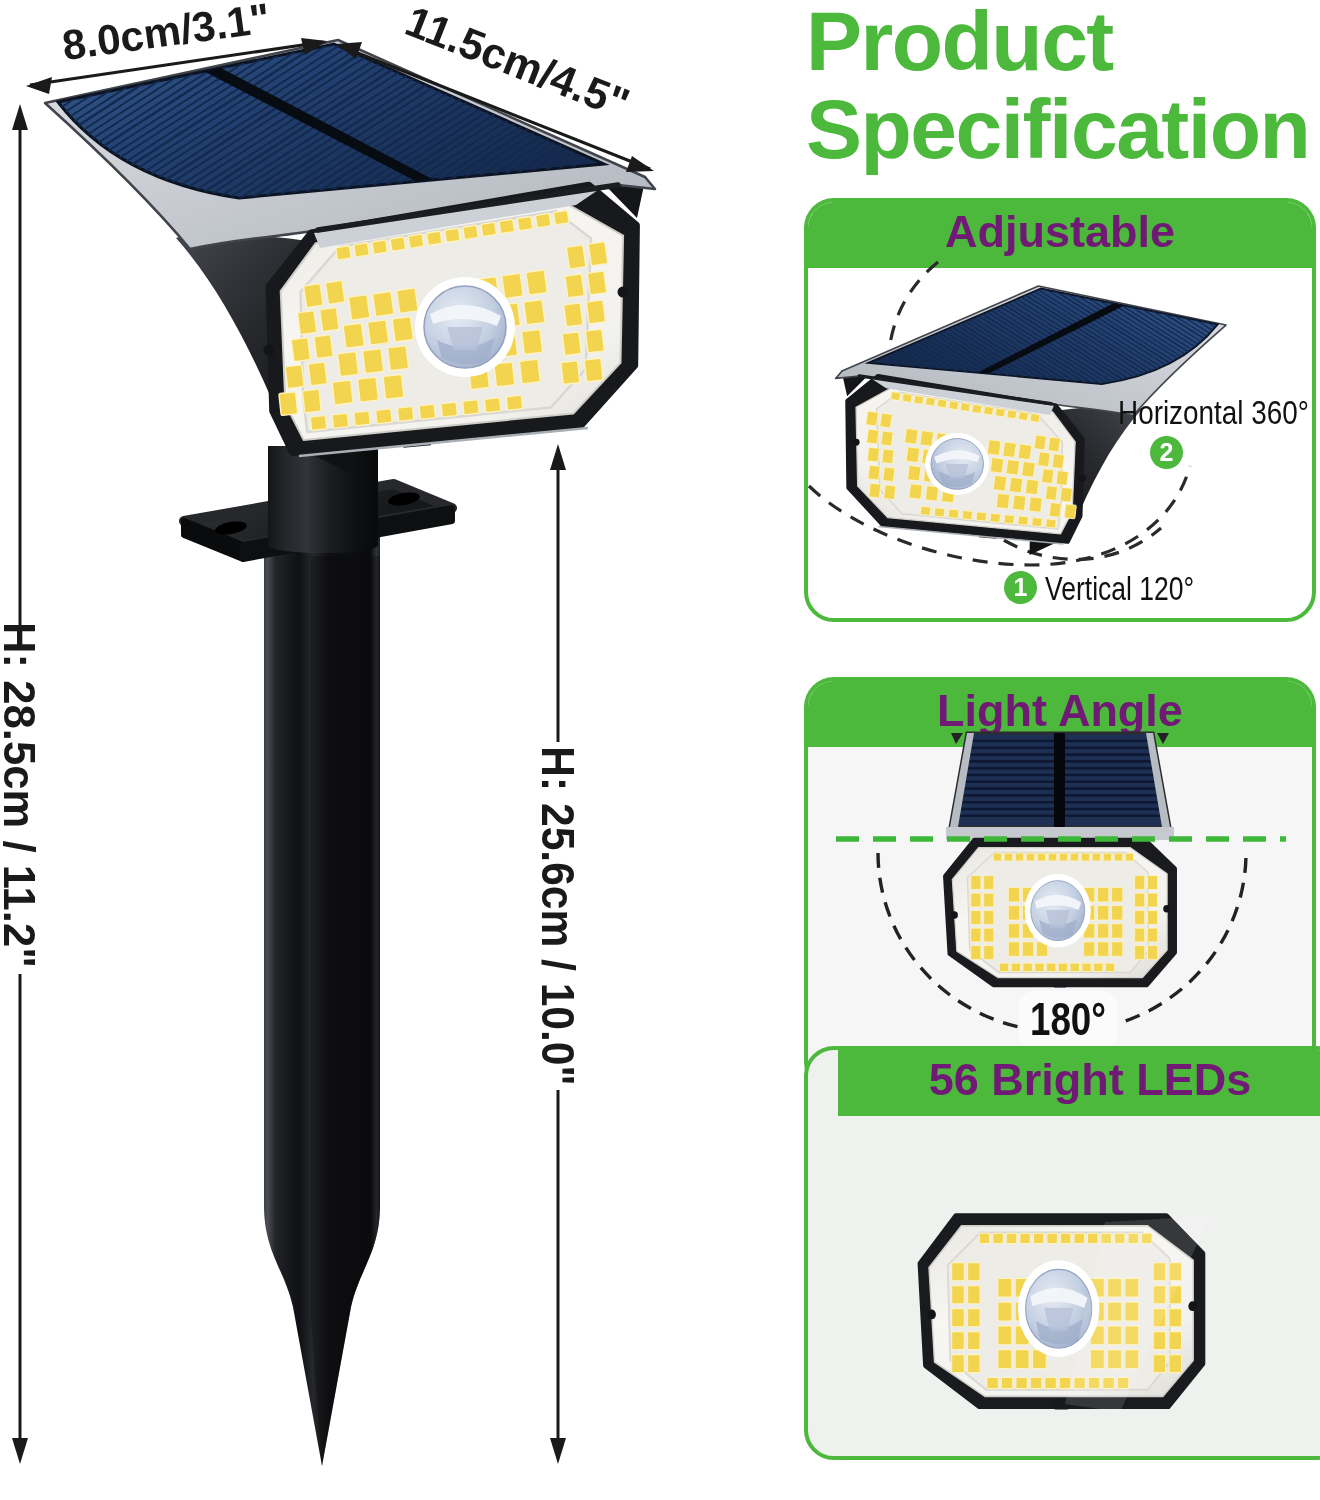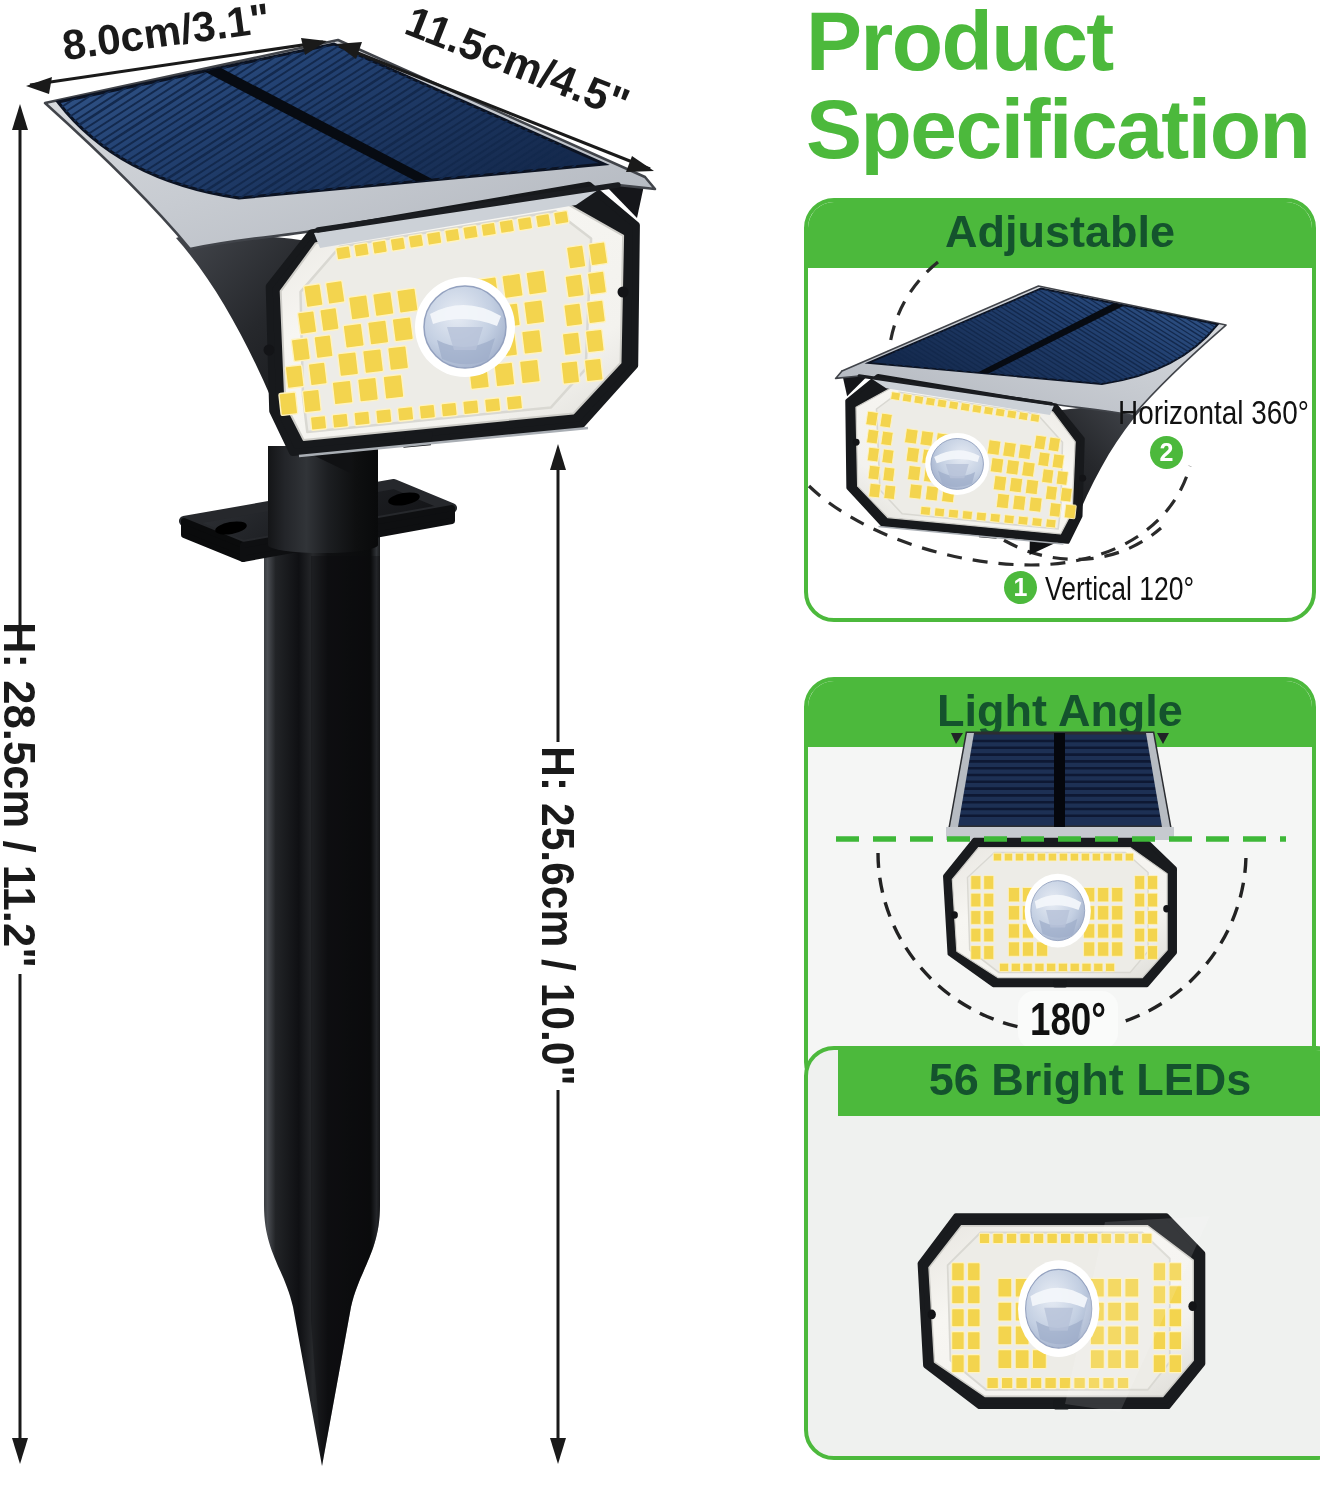--- a/index.html
+++ b/index.html
@@ -1,19 +1,19 @@
 <!DOCTYPE html>
 <html><head><meta charset="utf-8">
 <style>
   html,body{margin:0;padding:0;}
   body{width:1320px;height:1500px;background:#fff;overflow:hidden;position:relative;
        font-family:"Liberation Sans",sans-serif;}
   .abs{position:absolute;}
   .panel{position:absolute;left:804px;width:504px;border:4px solid #4cb93c;border-radius:30px;background:#fff;overflow:hidden;}
-  .phead{height:66px;background:#4cb93c;color:#14532d;font-weight:bold;font-size:45px;text-align:center;line-height:60px;}
+  .phead{height:66px;background:#4cb93c;color:#701a75;font-weight:bold;font-size:45px;text-align:center;line-height:60px;}
   .badge{position:absolute;width:33px;height:33px;border-radius:50%;background:#4cb93c;color:#fff;
          font-weight:bold;font-size:25px;text-align:center;line-height:33px;}
 </style></head>
 <body>
 
 <svg class="abs" style="left:0;top:0" width="800" height="1500" viewBox="0 0 800 1500">
 <defs>
   <linearGradient id="silverTop" x1="0" y1="0" x2="1" y2="1">
     <stop offset="0" stop-color="#dddfe2"></stop>
         <stop offset="0.5" stop-color="#c7cbd1"></stop>

